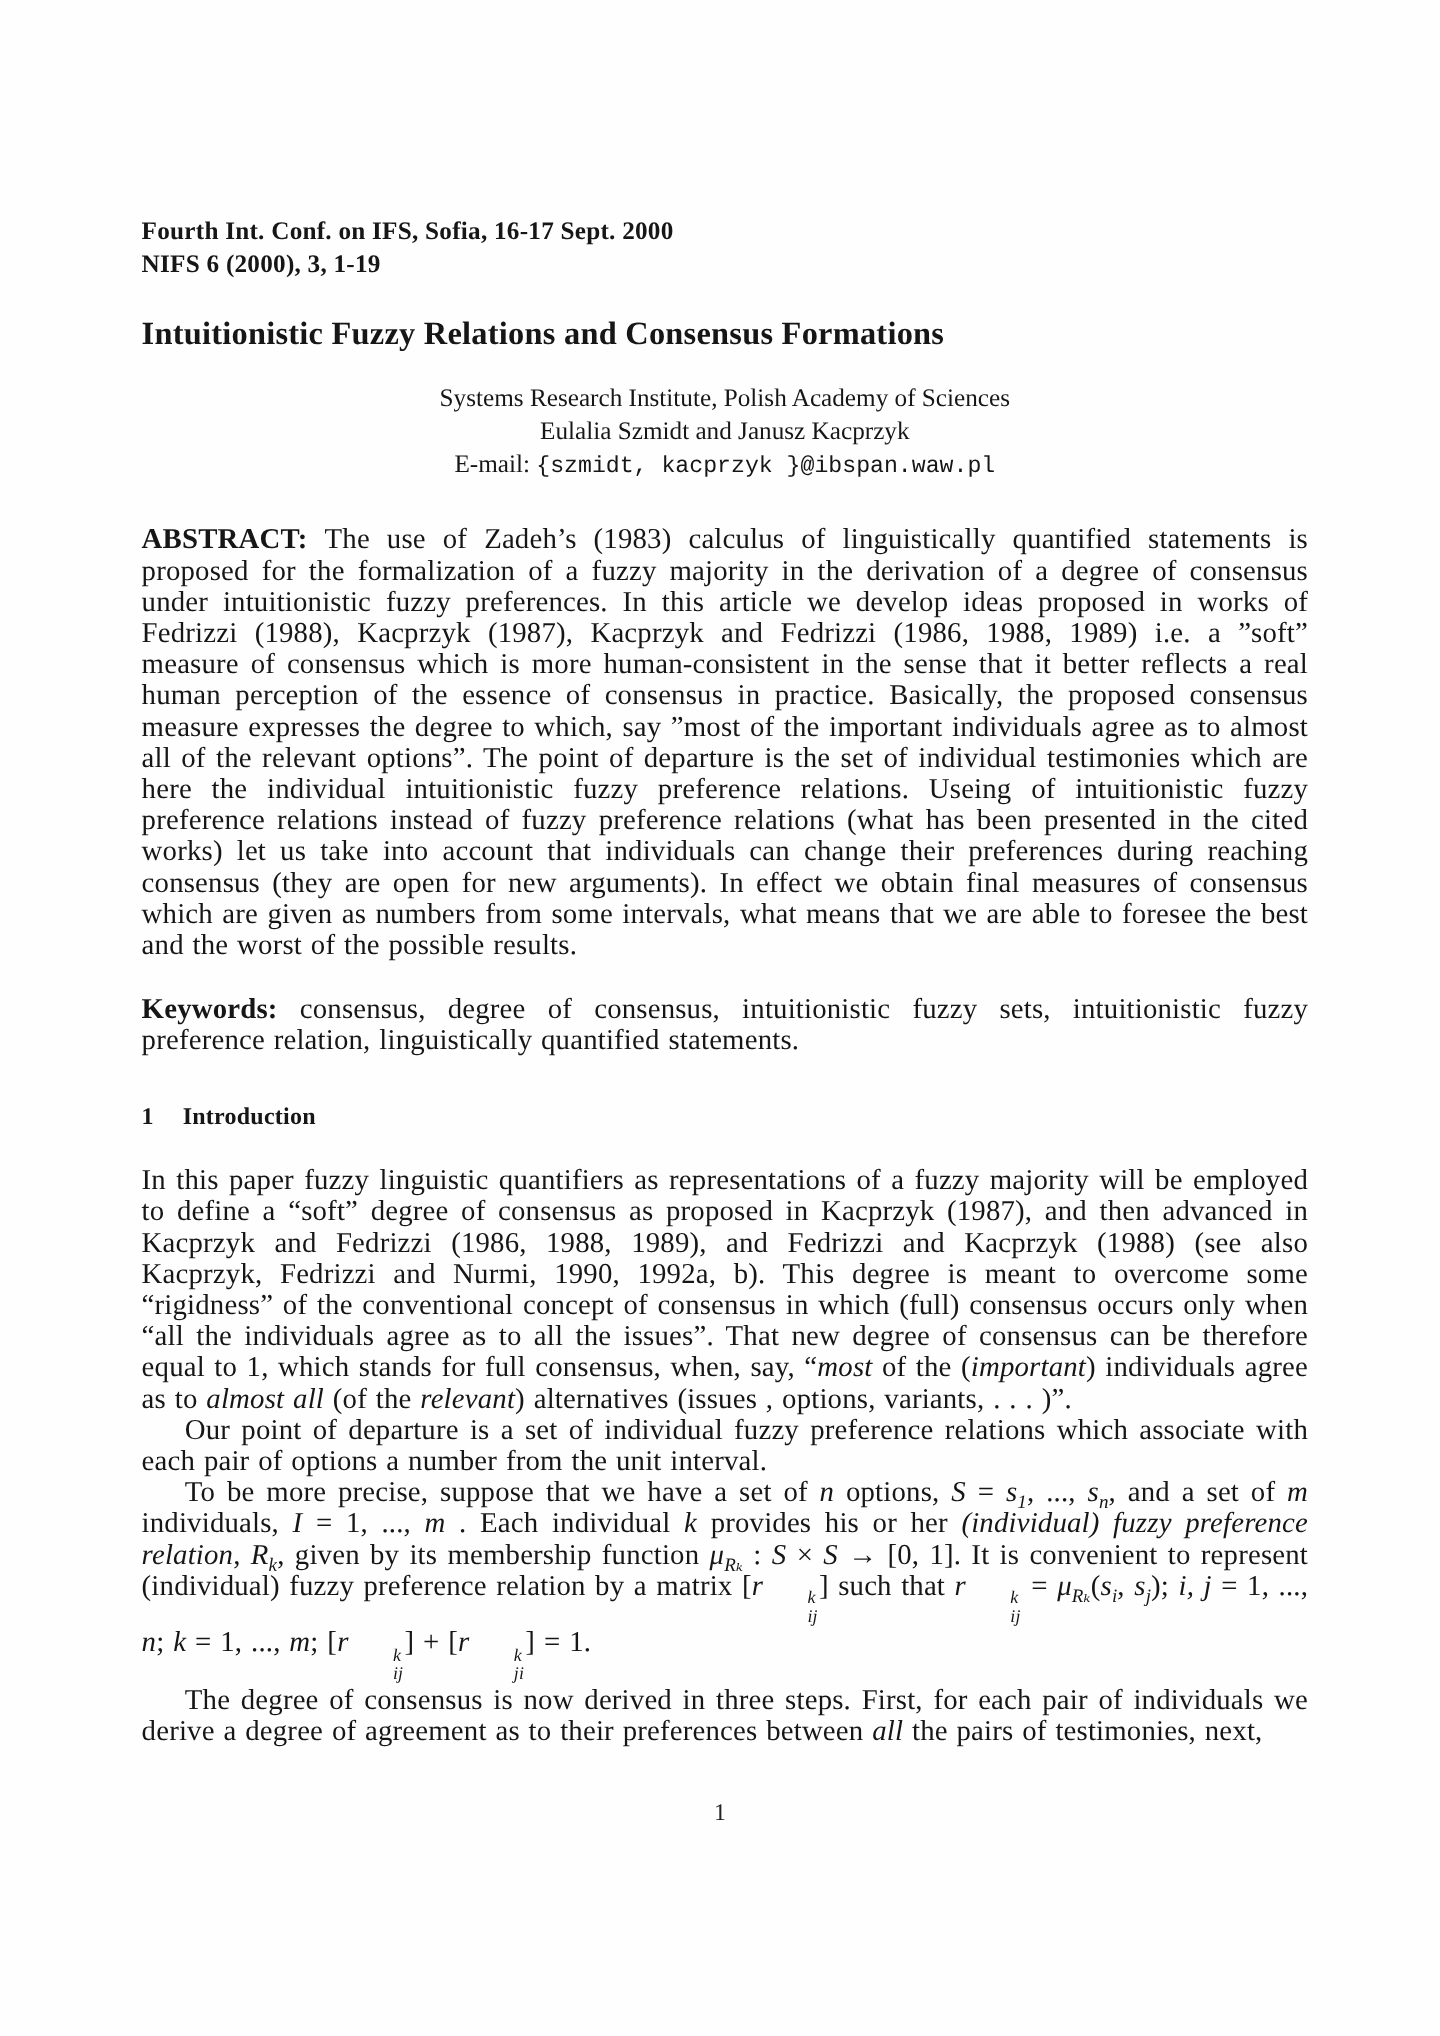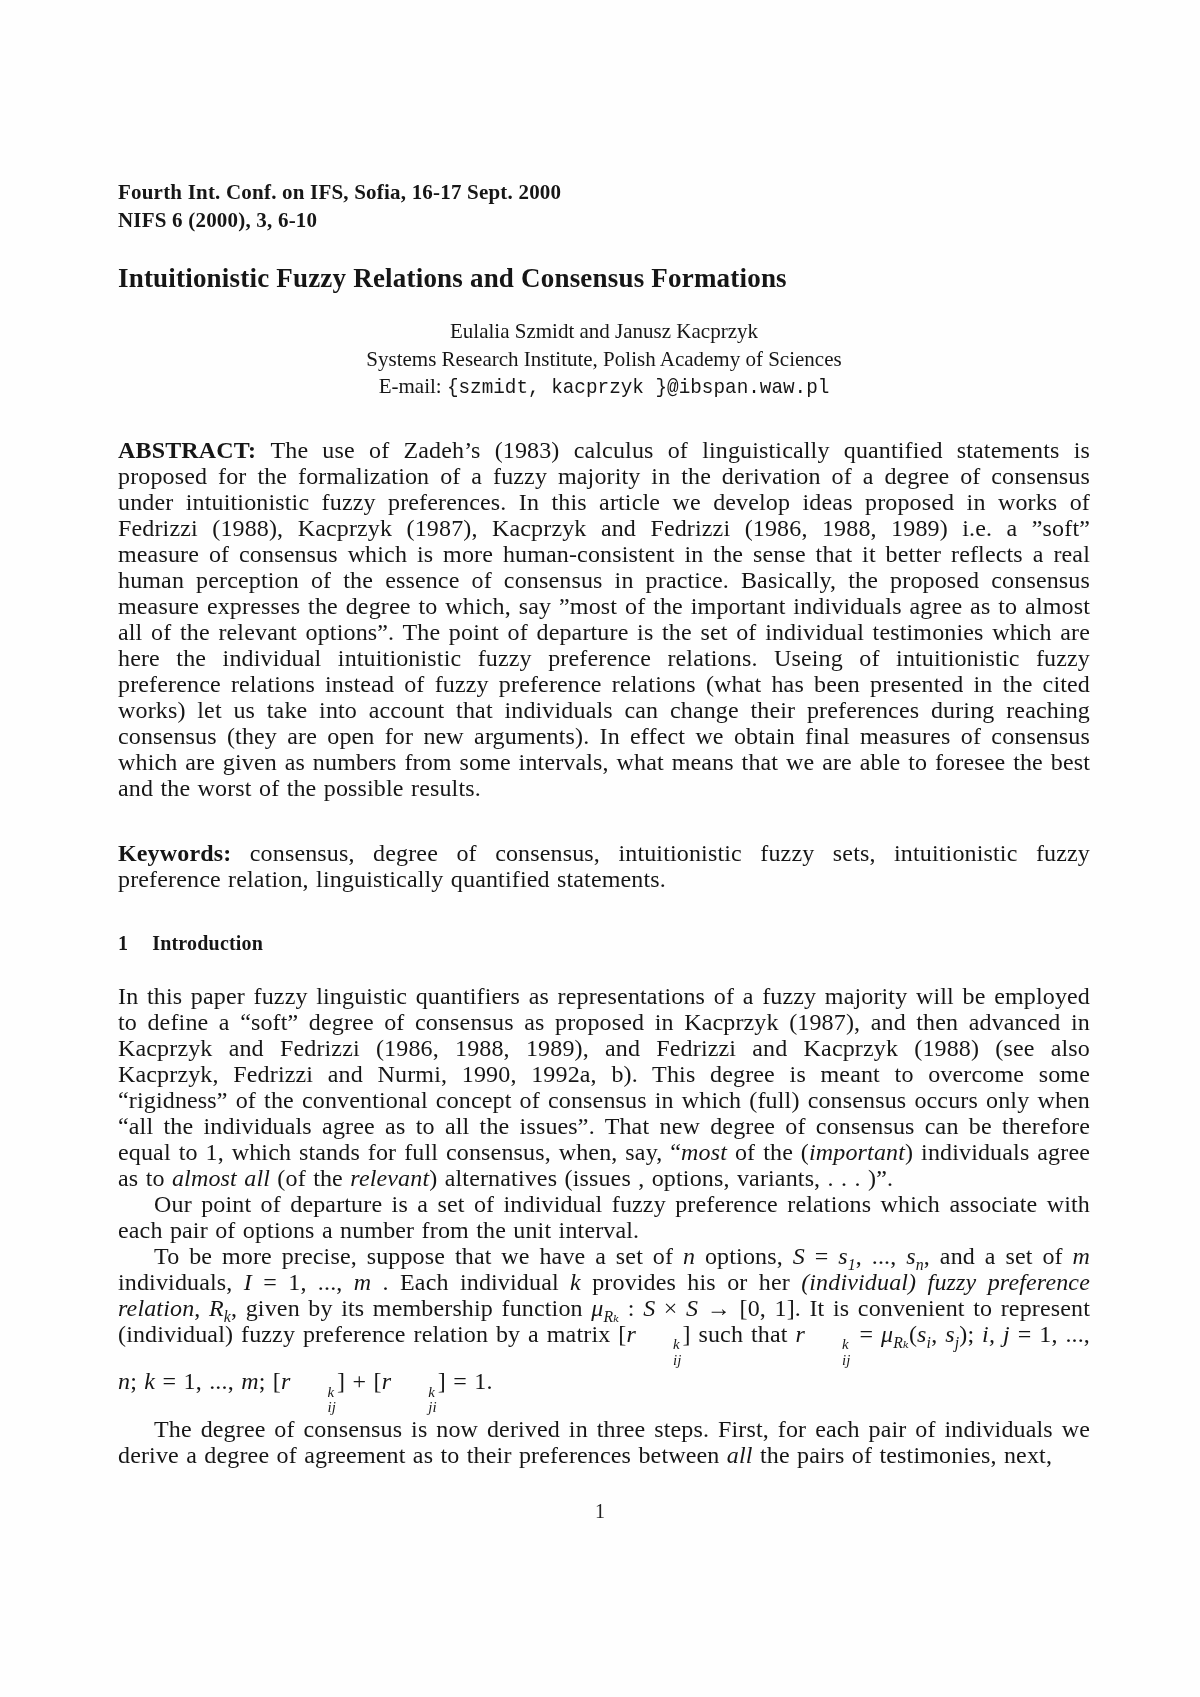--- a/index.html
+++ b/index.html
@@ -16,21 +16,21 @@
   }
   .center-block{margin-top:24px;text-align:center;font-size:21px;line-height:27.5px;}
   .tt{font-family:"Liberation Mono","DejaVu Sans Mono",monospace;font-size:0.92em;}
   .bf{font-weight:bold;}
   .it{font-style:italic;}
   p.body{
     font-size:24px;line-height:26px;text-align:justify;margin:0;
     letter-spacing:0.15px;word-spacing:1.2px;
   }
   p.abstract{margin-top:34px;}
-  p.keywords{margin-top:39px;}
+  p.keywords{margin-top:27px;}
   h2.sect{font-size:20px;font-weight:bold;margin:40px 0 28px 0;letter-spacing:0.2px;}
   h2.sect .sect-num{margin-right:24px;}
   p.indent{text-indent:36px;}
   sub{font-size:0.66em;font-style:italic;line-height:0;}
   .ss{
     display:inline-flex;flex-direction:column;align-items:flex-start;
     vertical-align:-0.5em;font-size:0.62em;line-height:1.05;font-style:italic;
     margin-left:1px;margin-right:1px;
   }
   .pageno{
@@ -38,28 +38,28 @@
     font-size:20px;color:#222;
   }
 </style>
 </head>
 <body>
 
 <div class="page">
 
   <header>
     <div class="hdr">Fourth Int. Conf. on IFS, Sofia, 16-17 Sept. 2000</div>
-    <div class="hdr">NIFS 6 (2000), 3, 6-10</div>
+    <div class="hdr">NIFS 6 (2000), 3, 1-19</div>
   </header>
 
   <h1 class="title">Intuitionistic Fuzzy Relations and Consensus Formations</h1>
 
   <div class="center-block">
+    <div>Systems Research Institute, Polish Academy of Sciences</div>
     <div>Eulalia Szmidt and Janusz Kacprzyk</div>
-    <div>Systems Research Institute, Polish Academy of Sciences</div>
     <div><span class="">E-mail: </span><span class="tt">{szmidt, kacprzyk }@ibspan.waw.pl</span></div>
   </div>
 
   <p class="body abstract"><span class="bf">ABSTRACT: </span><span class="">The use of Zadeh’s (1983) calculus of linguistically quantified statements is proposed for the formalization of a fuzzy majority in the derivation of a degree of consensus under intuitionistic fuzzy preferences. In this article we develop ideas proposed in works of Fedrizzi (1988), Kacprzyk (1987), Kacprzyk and Fedrizzi (1986, 1988, 1989) i.e. a ”soft” measure of consensus which is more human-consistent in the sense that it better reflects a real human perception of the essence of consensus in practice. Basically, the proposed consensus measure expresses the degree to which, say ”most of the important individuals agree as to almost all of the relevant options”. The point of departure is the set of individual testimonies which are here the individual intuitionistic fuzzy preference relations. Useing of intuitionistic fuzzy preference relations instead of fuzzy preference relations (what has been presented in the cited works) let us take into account that individuals can change their preferences during reaching consensus (they are open for new arguments). In effect we obtain final measures of consensus which are given as numbers from some intervals, what means that we are able to foresee the best and the worst of the possible results.</span></p>
 
   <p class="body keywords"><span class="bf">Keywords: </span><span class="">consensus, degree of consensus, intuitionistic fuzzy sets, intuitionistic fuzzy preference relation, linguistically quantified statements.</span></p>
 
   <h2 class="sect">
     <span class="sect-num">1</span><span>Introduction</span>
   </h2>

